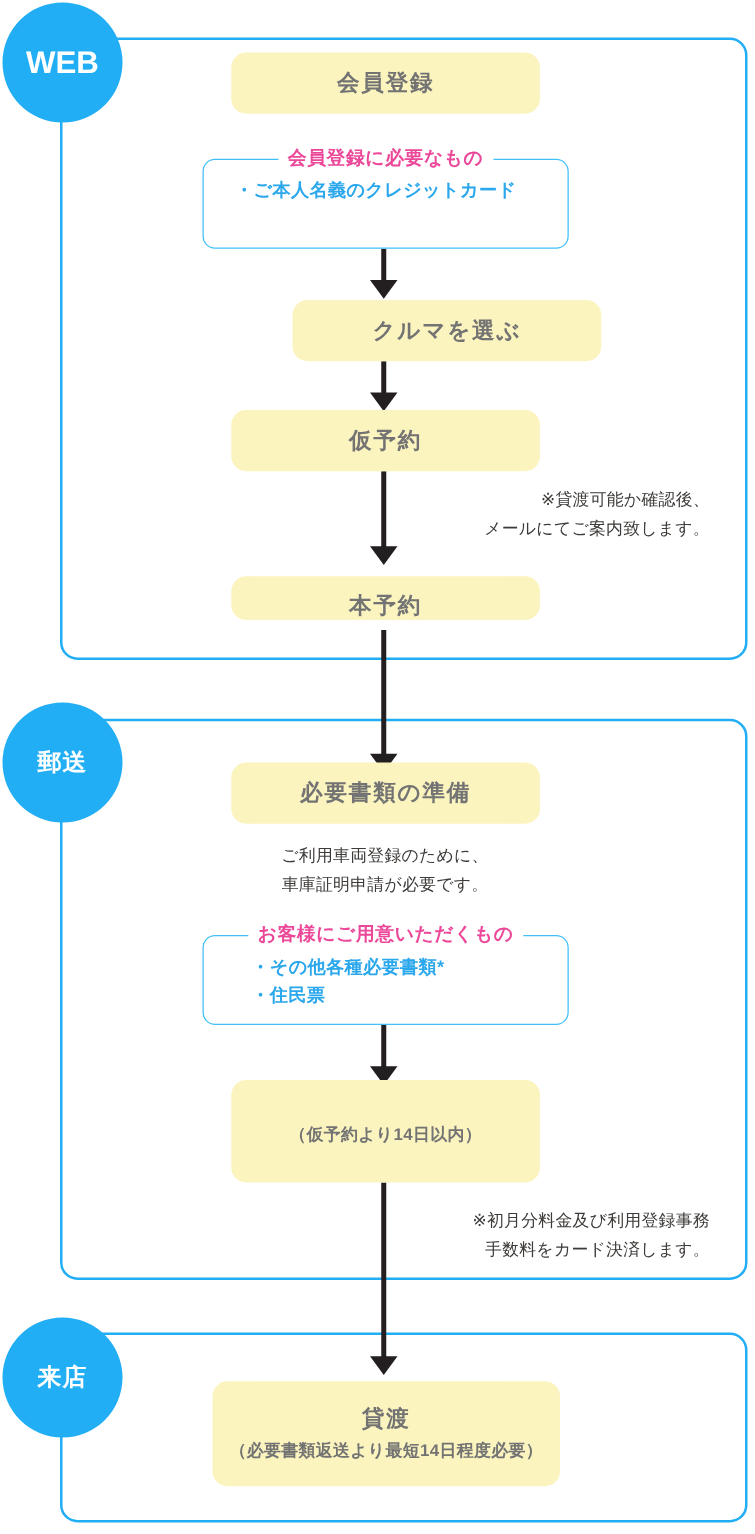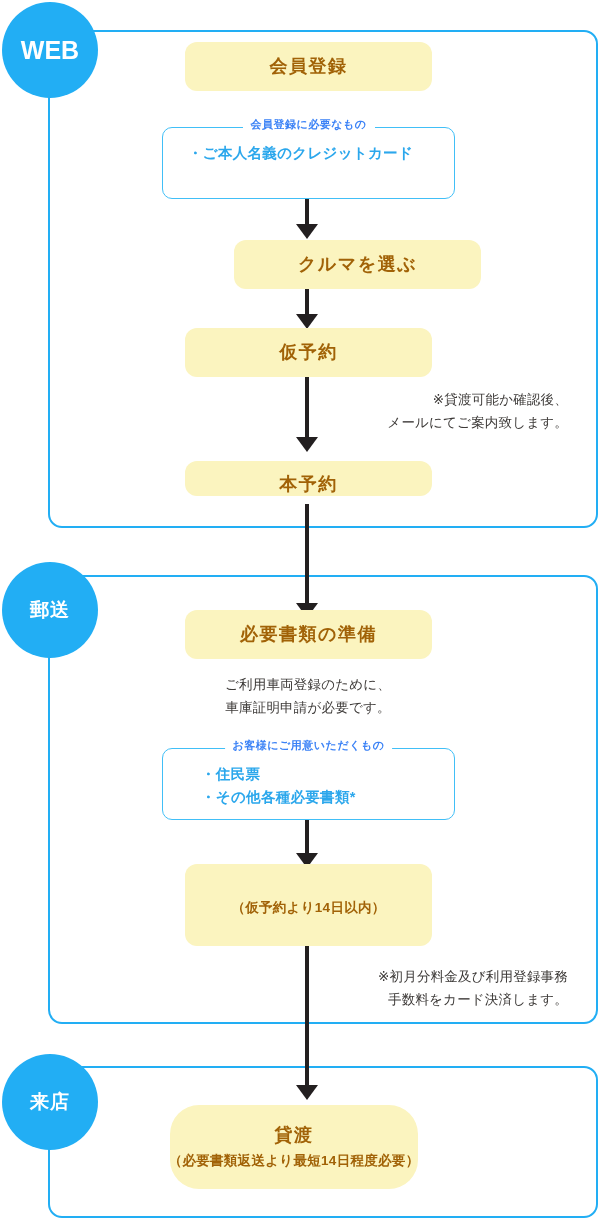--- a/index.html
+++ b/index.html
@@ -51,21 +51,21 @@
 
   
   .step-box {
     position: absolute;
     background: #FBF4BF;
     border-radius: 12px;
     display: flex;
     flex-direction: column;
     align-items: center;
     justify-content: center;
-    color: #a16207;
+    color: #737373;
     z-index: 3;
   }
   .step-title {
     font-size: 18px;
     font-weight: bold;
     letter-spacing: 1.5px;
     line-height: 1.3;
     white-space: nowrap;
   }
   .step-sub {
@@ -84,22 +84,22 @@
     z-index: 3;
     background: #ffffff;
   }
   .req-legend {
     position: absolute;
     top: -11px;
     left: 50%;
     transform: translateX(-50%);
     background: #ffffff;
     padding: 0 8px;
-    color: #3b82f6;
-    font-size: 11px;
+    color: #ec4899;
+    font-size: 15px;
     font-weight: bold;
     letter-spacing: 0.5px;
     white-space: nowrap;
   }
   .req-list {
     list-style: none;
     padding: 14px 0 0 0;
     margin: 0;
   }
   .req-item {
@@ -203,22 +203,22 @@
   <div class="step-box" style="left:185px; top:610px; width:247px; height:49px;">
     <span class="step-title">必要書類の準備</span>
   </div>
 
   <div class="note center" style="left:183px; top:673px; width:250px;">ご利用車両登録のために、
 車庫証明申請が必要です。</div>
 
   <div class="req-box indent-b" style="left:162px; top:748px; width:293px; height:72px;">
     <span class="req-legend">お客様にご用意いただくもの</span>
     <ul class="req-list">
+      <li class="req-item">・その他各種必要書類*</li>
       <li class="req-item">・住民票</li>
-      <li class="req-item">・その他各種必要書類*</li>
     </ul>
   </div>
 
   <div class="arrow" style="top:820px; height:40px;"></div>
   <div class="arrow-head" style="top:853px;"></div>
 
   <div class="step-box" style="left:185px; top:864px; width:247px; height:82px;">
     <span class="step-sub">（仮予約より14日以内）</span>
   </div>
 
@@ -227,18 +227,18 @@
 
   <div class="note right" style="left:338px; top:965px; width:230px;">※初月分料金及び利用登録事務
 手数料をカード決済します。</div>
 
   <div class="section-panel" style="top:1066px; height:152px;"></div>
 
   <div class="stage-badge jp" style="top:1054px;">
     <span>来店</span>
   </div>
 
-  <div class="step-box" style="left:170px; top:1105px; width:248px; height:84px;border-radius:29px;">
+  <div class="step-box" style="left:170px; top:1105px; width:278px; height:84px;">
     <span class="step-title">貸渡</span>
     <span class="step-sub">（必要書類返送より最短14日程度必要）</span>
   </div>
 
 </div>
 
 </body></html>

